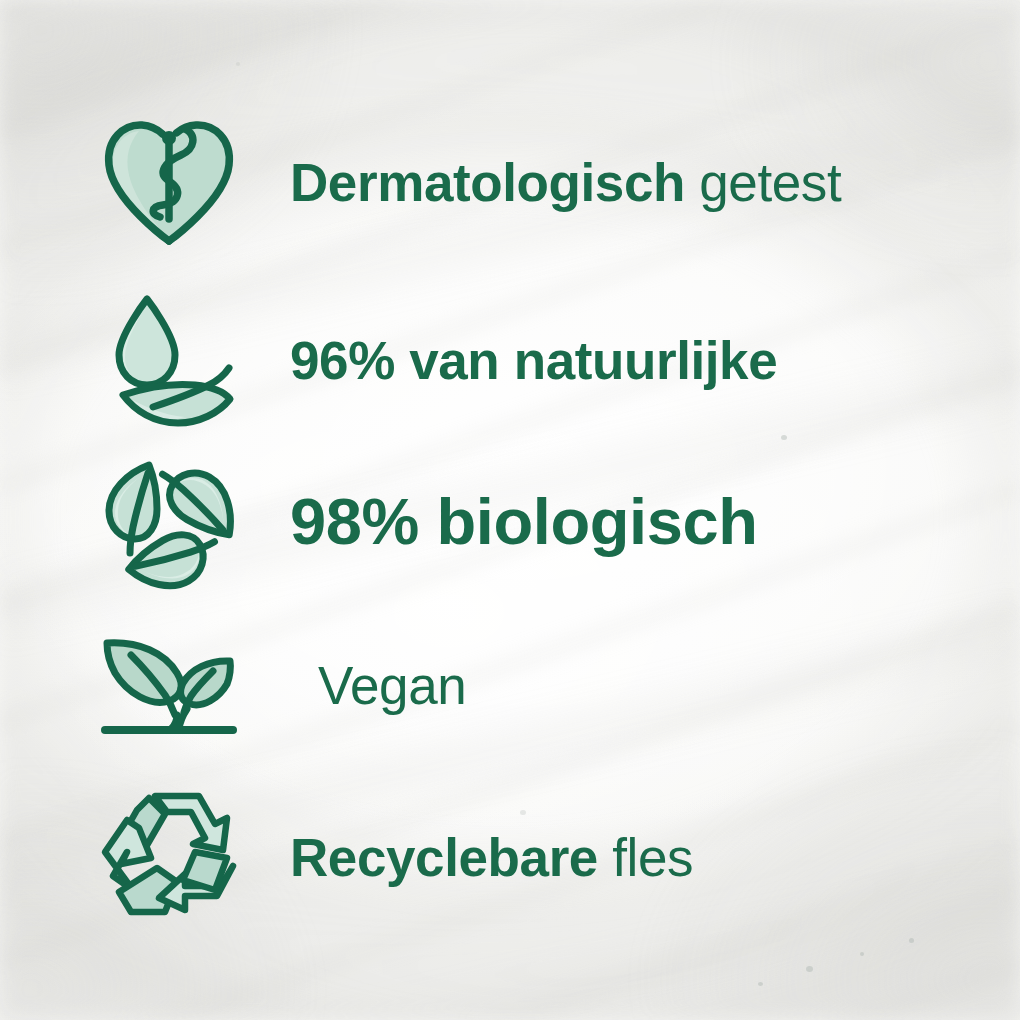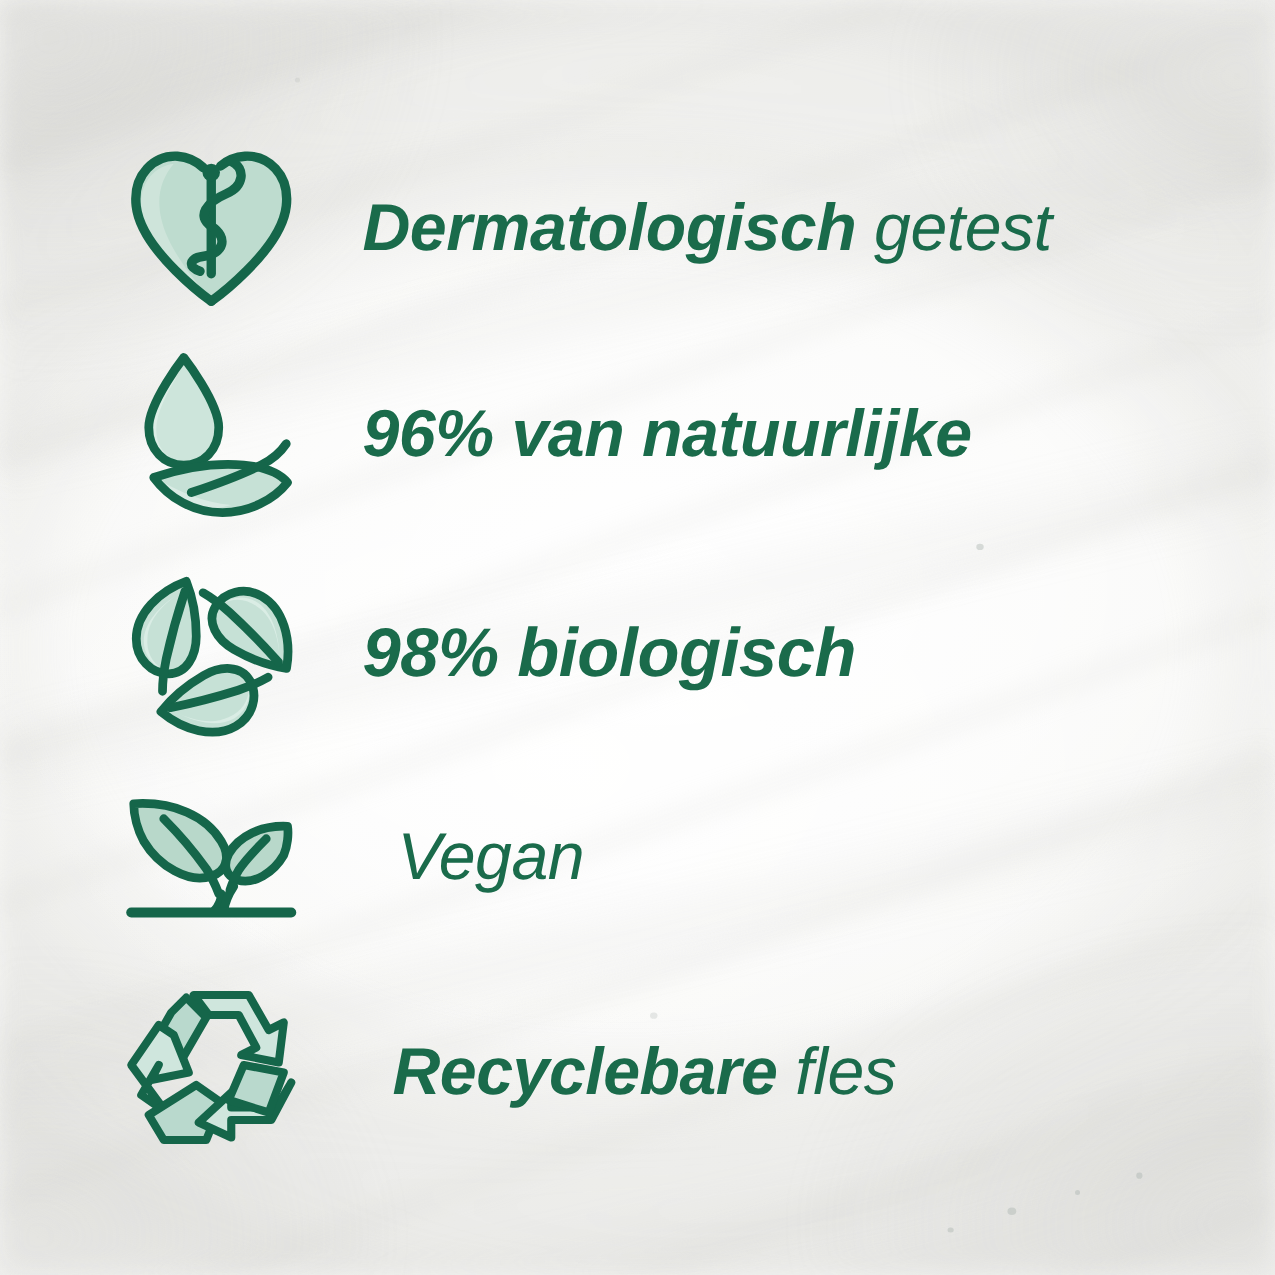--- a/index.html
+++ b/index.html
@@ -14,21 +14,20 @@
     background: #f4f4f2;
   }
 
   
   #page {
     position: relative;
     width: 1020px;
     height: 1020px;
     background: #f3f3f1;
     overflow: hidden;
-    font-style: italic;
   }
   .bg-layer {
     position: absolute;
     inset: 0;
     pointer-events: none;
   }
   .bg-base {
     background:
       radial-gradient(ellipse 130% 95% at 50% 50%, #fbfbfa 0%, #f6f6f4 45%, #eeeeec 78%, #e9e9e7 100%);
   }
@@ -114,30 +113,30 @@
     letter-spacing: -0.4px;
     white-space: nowrap;
   }
   .claim-text .ln { display: block; }
   .t-bold   { font-weight: 700; }
   .t-light  { font-weight: 300; }
   .t-reg    { font-weight: 400; }
 
   .size-1 { font-size: 53px; }
   .size-2 { font-size: 53px; }
-  .size-3 { font-size: 55px; }
+  .size-3 { font-size: 65px; }
   .size-4 { font-size: 53px; }
   .size-5 { font-size: 53px; }
 
   
   #row-0 { top: 108px;  height: 150px; }
-  #row-1 { top: 265px;  height: 165px; text-align: right; }
+  #row-1 { top: 278px;  height: 165px; text-align: right; }
   #row-2 { top: 440px;  height: 165px; }
   #row-3 { top: 616px;  height: 140px; gap: 28px; }
-  #row-4 { top: 778px;  height: 160px; gap: 24px; }
+  #row-4 { top: 778px;  height: 160px; }
 </style>
 </head>
 <body>
 
 <div id="page">
 
   <div class="bg-layer bg-base"></div>
   <div class="bg-layer bg-swirl-a"></div>
   <div class="bg-layer bg-swirl-b"></div>
   <div class="bg-layer bg-swirl-c"></div>

